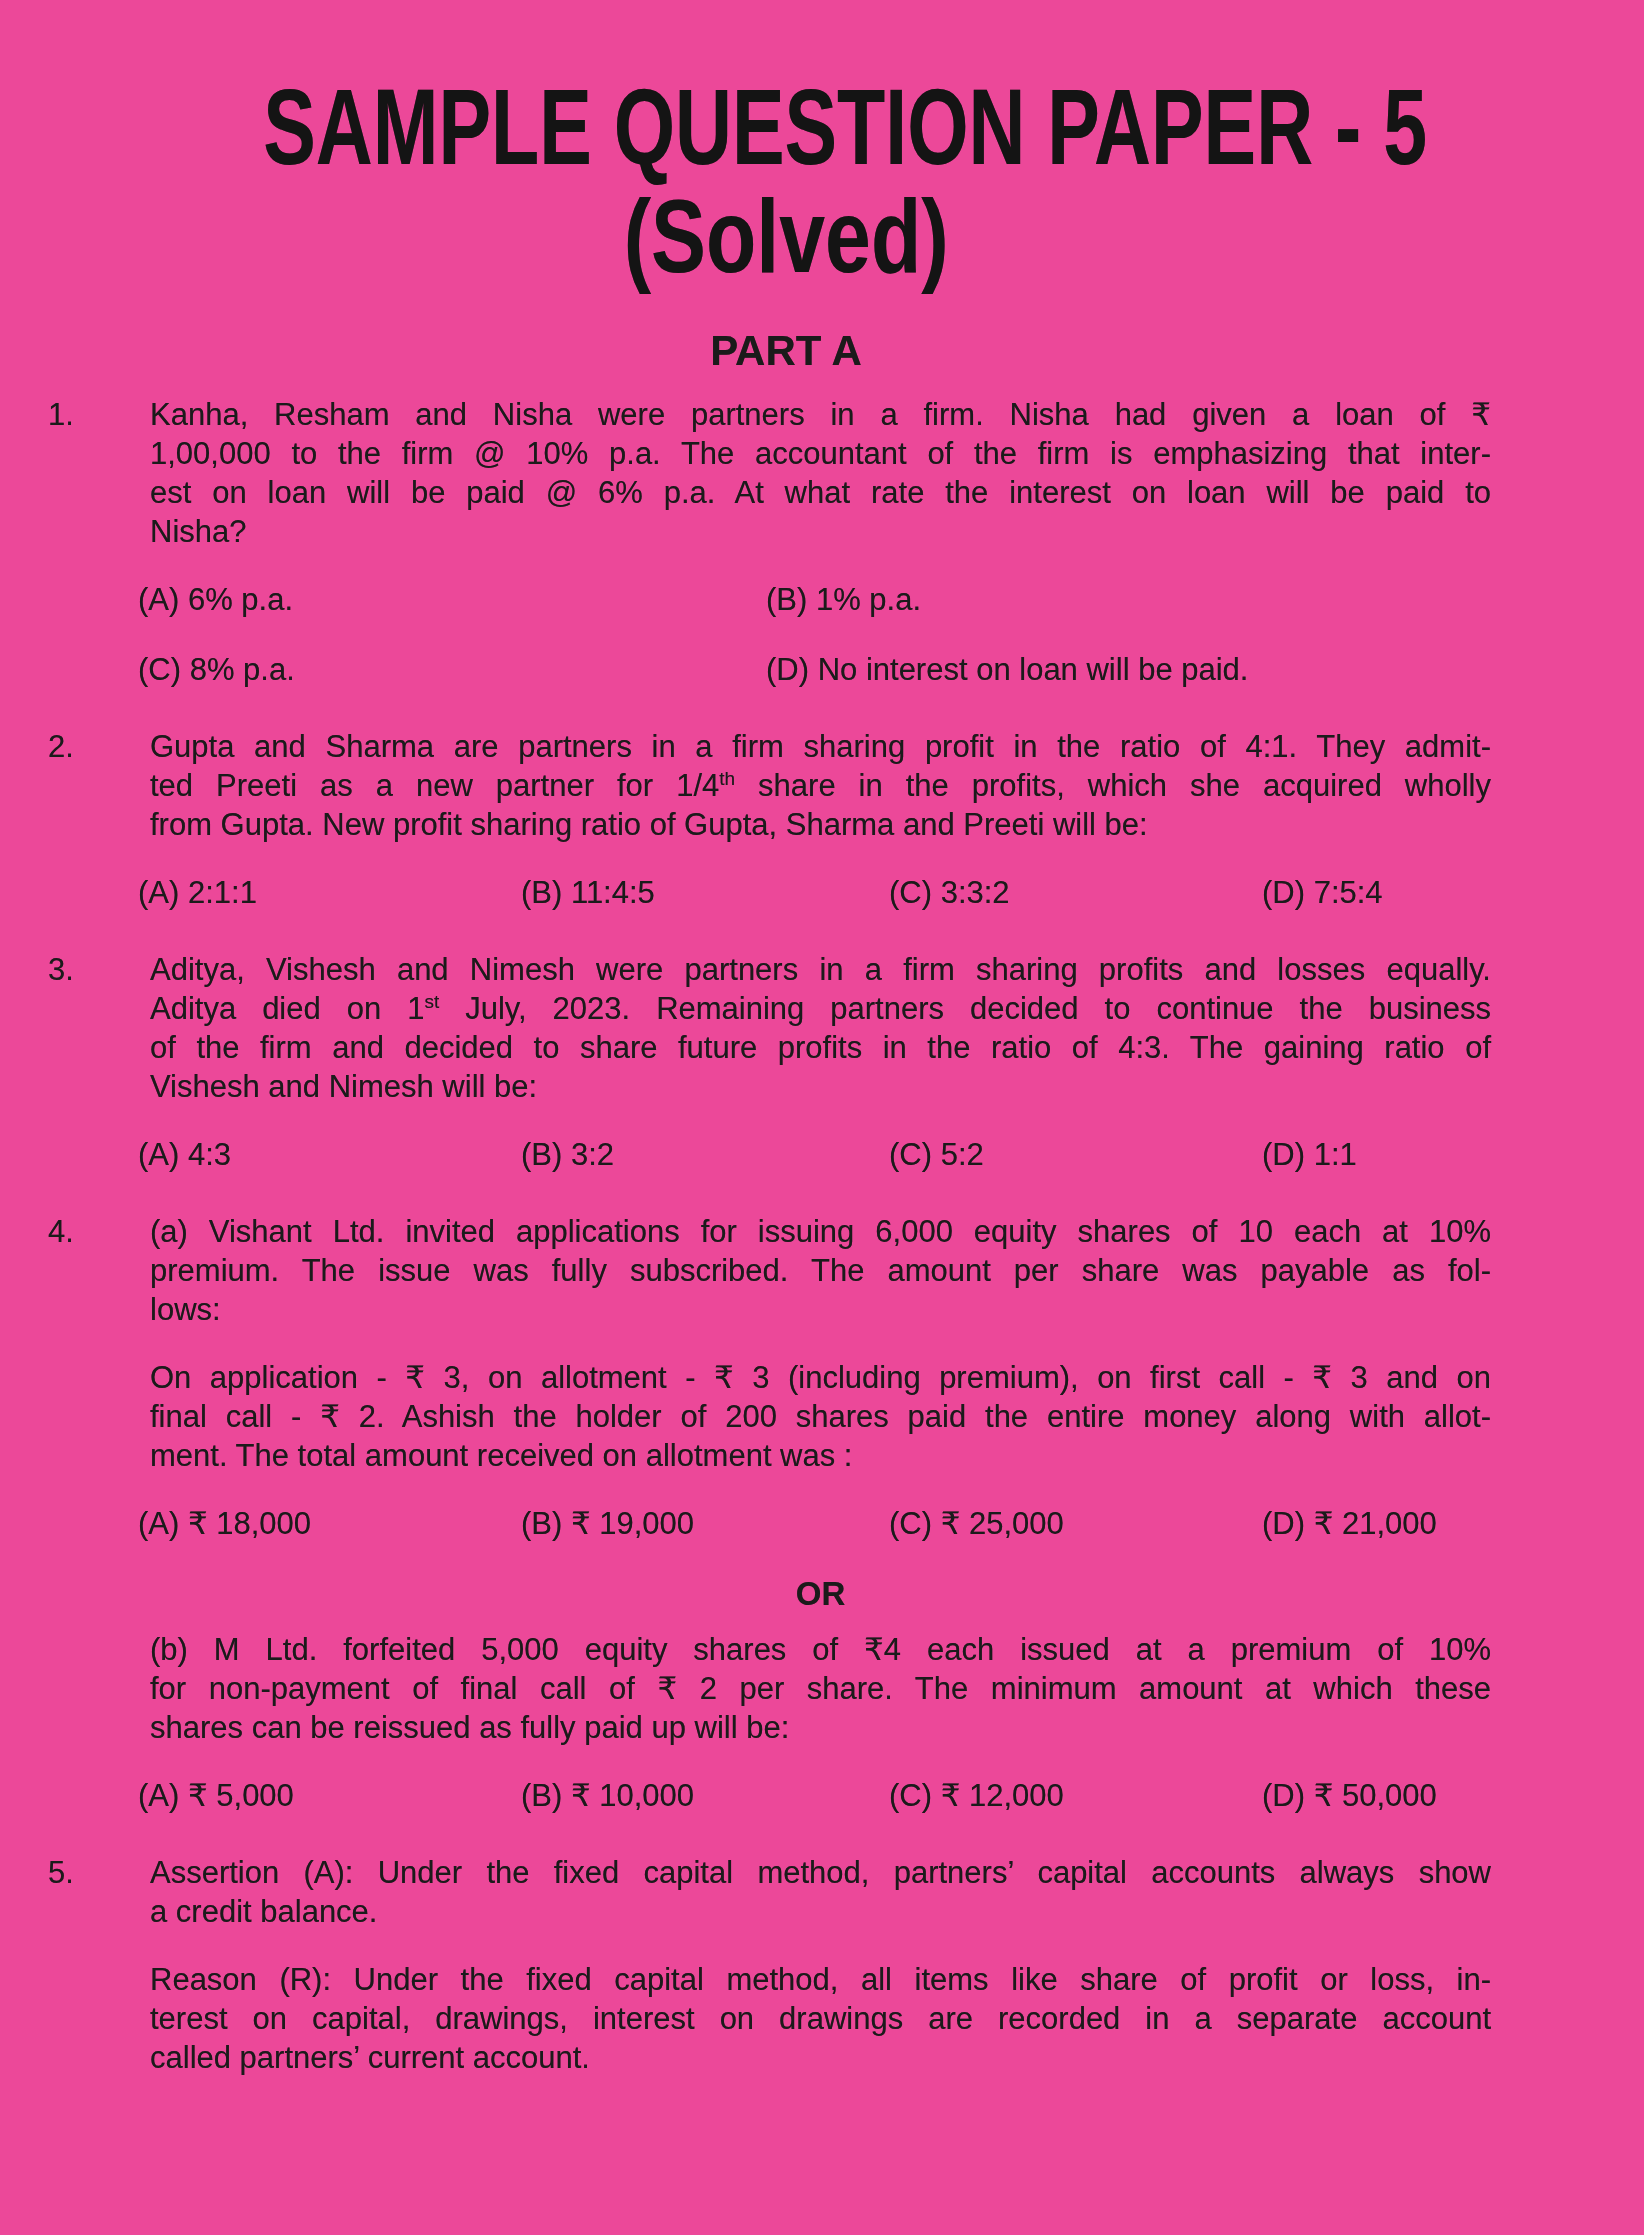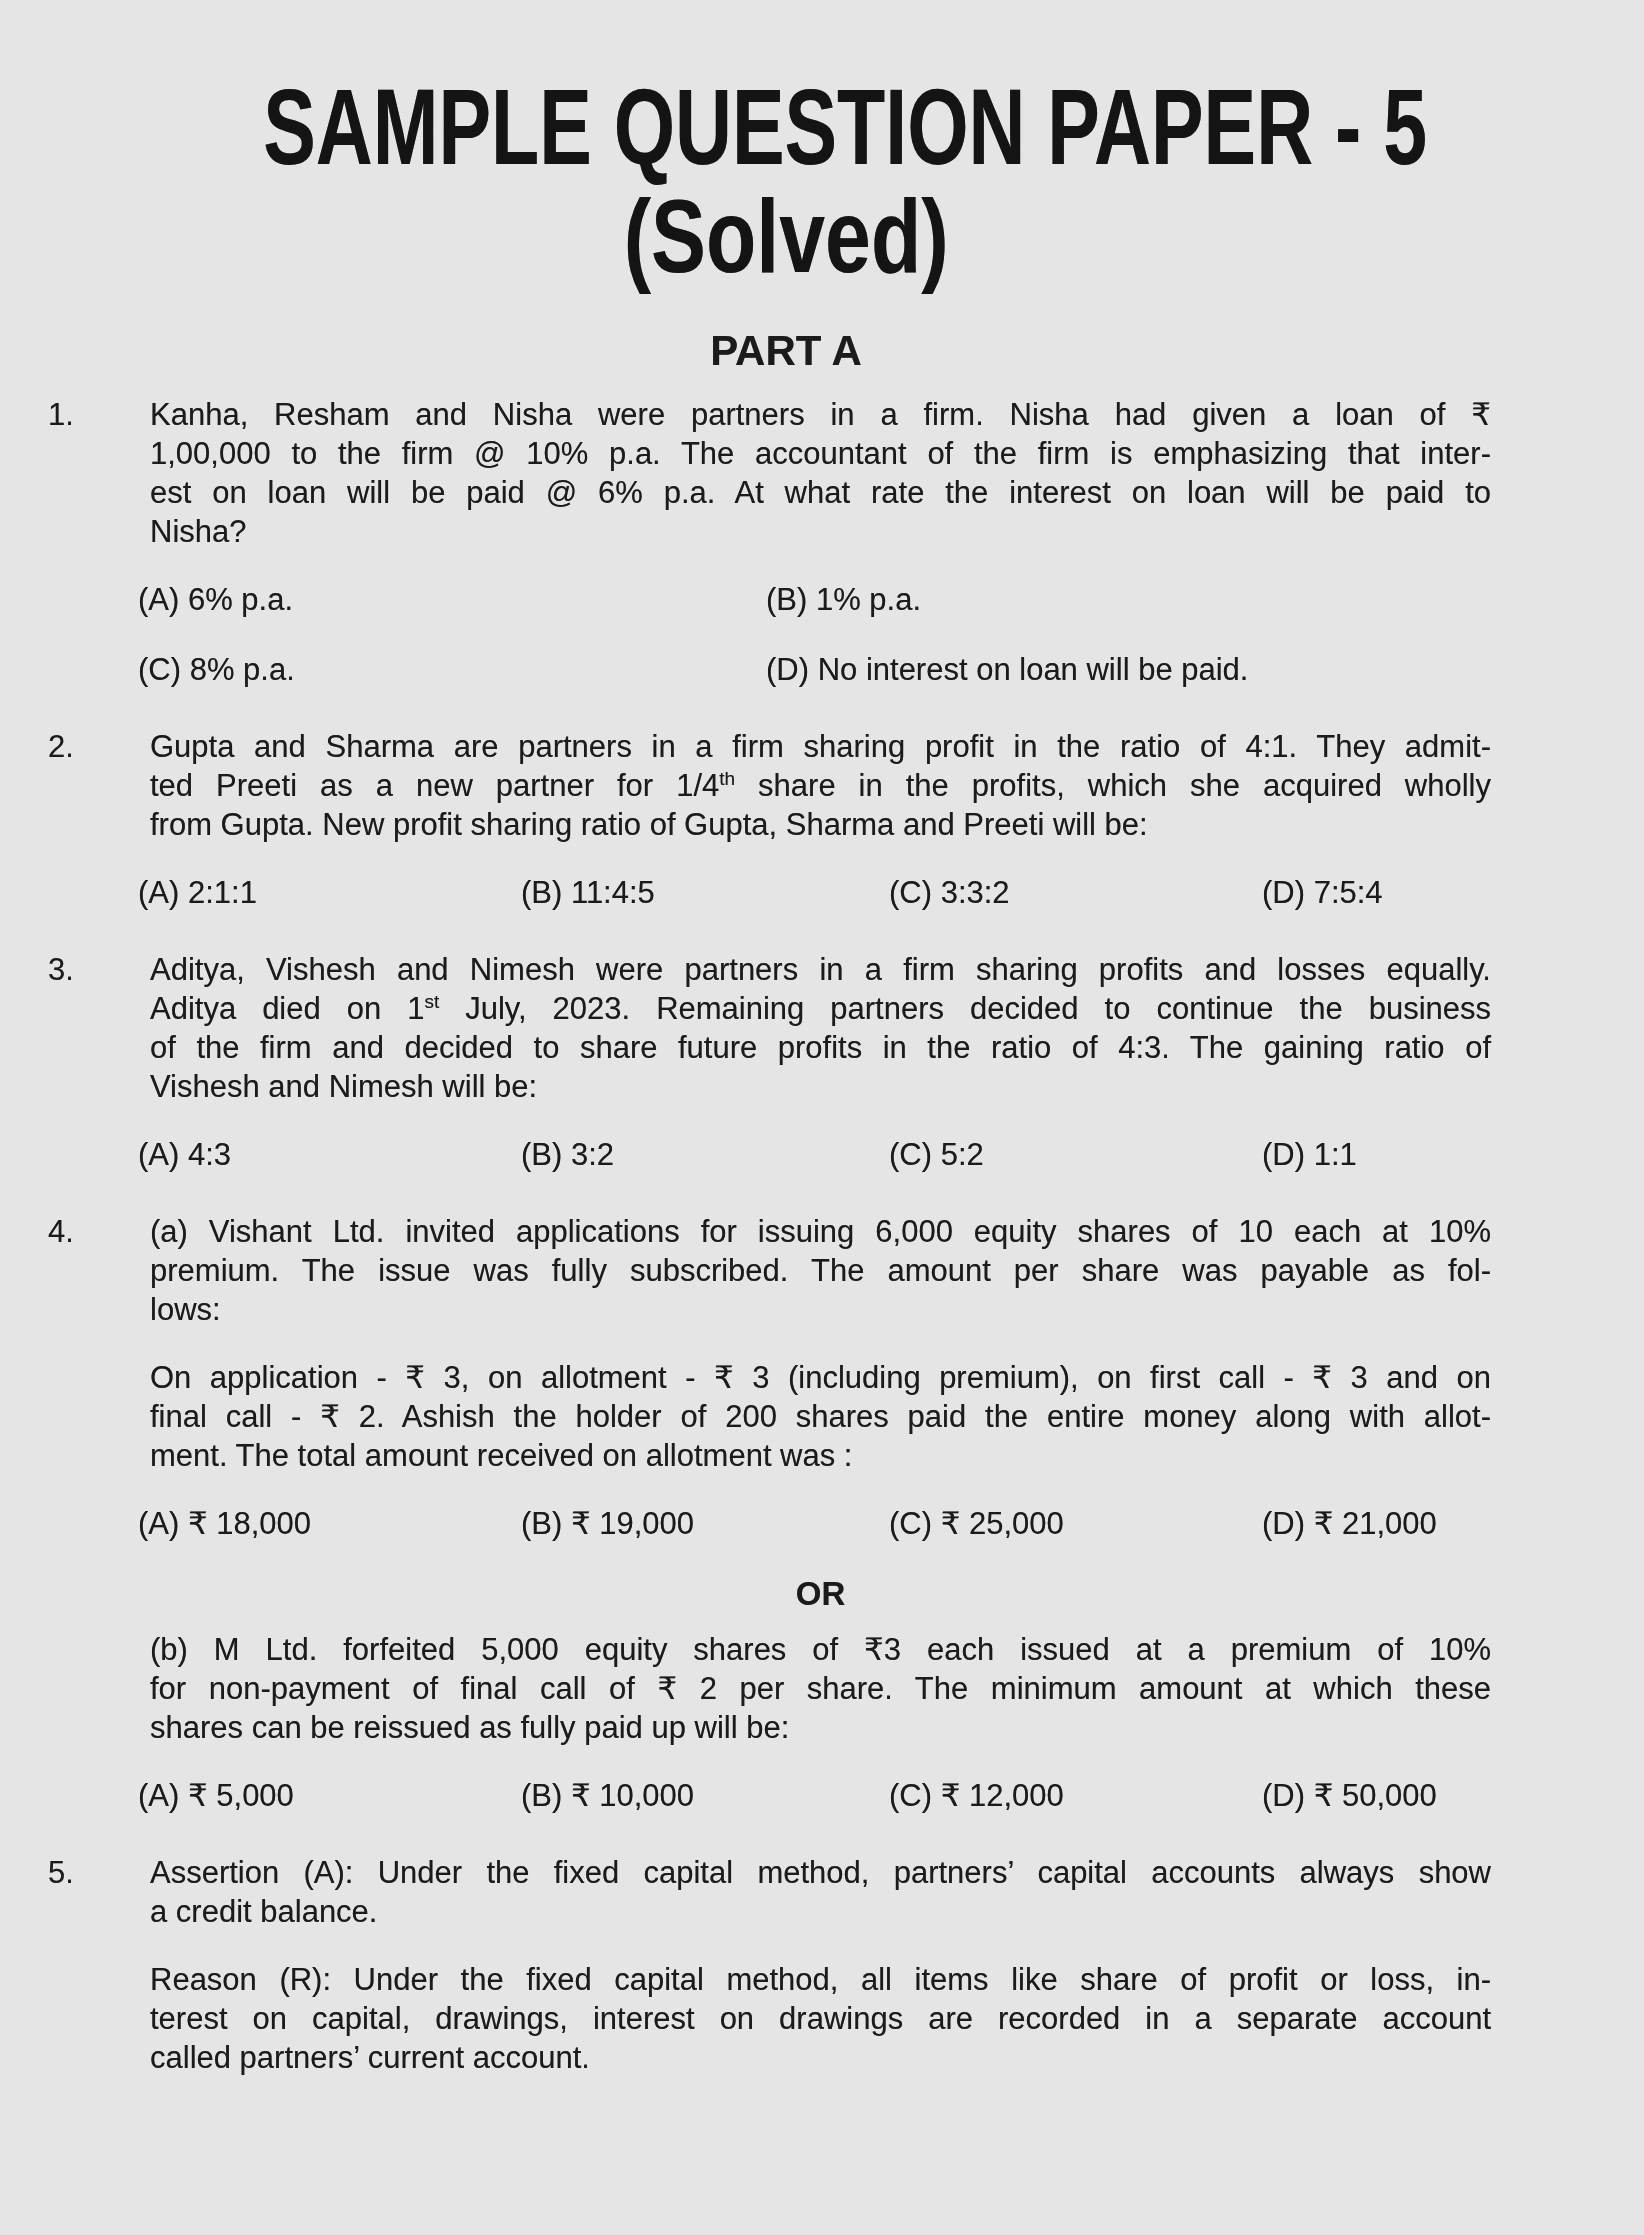--- a/index.html
+++ b/index.html
@@ -1,19 +1,19 @@
 <!DOCTYPE html>
 <html style="font-size:14px"><head>
 <meta charset="utf-8">
 <style>
   html,body { margin:0; padding:0; background:#ffffff; }
   .page {
     position:relative;
     width:1645px; height:2236px;
-    background:#e5e5e5;
+    background:#ec4899;
     font-family:"Liberation Sans","DejaVu Sans",sans-serif;
     color:#1b1b1b;
     overflow:hidden;
     text-shadow:0 0 0.3px rgba(0,0,0,0.45);
   }
   .header { text-align:center; padding:73px 121px 0 48px; }
   .title-row, .solved-row { line-height:0; }
   .title {
     display:inline-block; white-space:nowrap;
     font-weight:bold; font-size:108px; line-height:108px;
@@ -135,21 +135,21 @@
             <div class="ln last">ment. The total amount received on allotment was :</div>
           </div>
           <div class="opts cols4">
             <div class="opt">(A) ₹ 18,000</div>
             <div class="opt">(B) ₹ 19,000</div>
             <div class="opt">(C) ₹ 25,000</div>
             <div class="opt">(D) ₹ 21,000</div>
           </div>
           <div class="or">OR</div>
           <div class="para">
-            <div class="ln">(b) M Ltd. forfeited 5,000 equity shares of ₹3 each issued at a premium of 10%</div>
+            <div class="ln">(b) M Ltd. forfeited 5,000 equity shares of ₹4 each issued at a premium of 10%</div>
             <div class="ln">for non-payment of final call of ₹ 2 per share. The minimum amount at which these</div>
             <div class="ln last">shares can be reissued as fully paid up will be:</div>
           </div>
           <div class="opts cols4">
             <div class="opt">(A) ₹ 5,000</div>
             <div class="opt">(B) ₹ 10,000</div>
             <div class="opt">(C) ₹ 12,000</div>
             <div class="opt">(D) ₹ 50,000</div>
           </div>
         </div>

